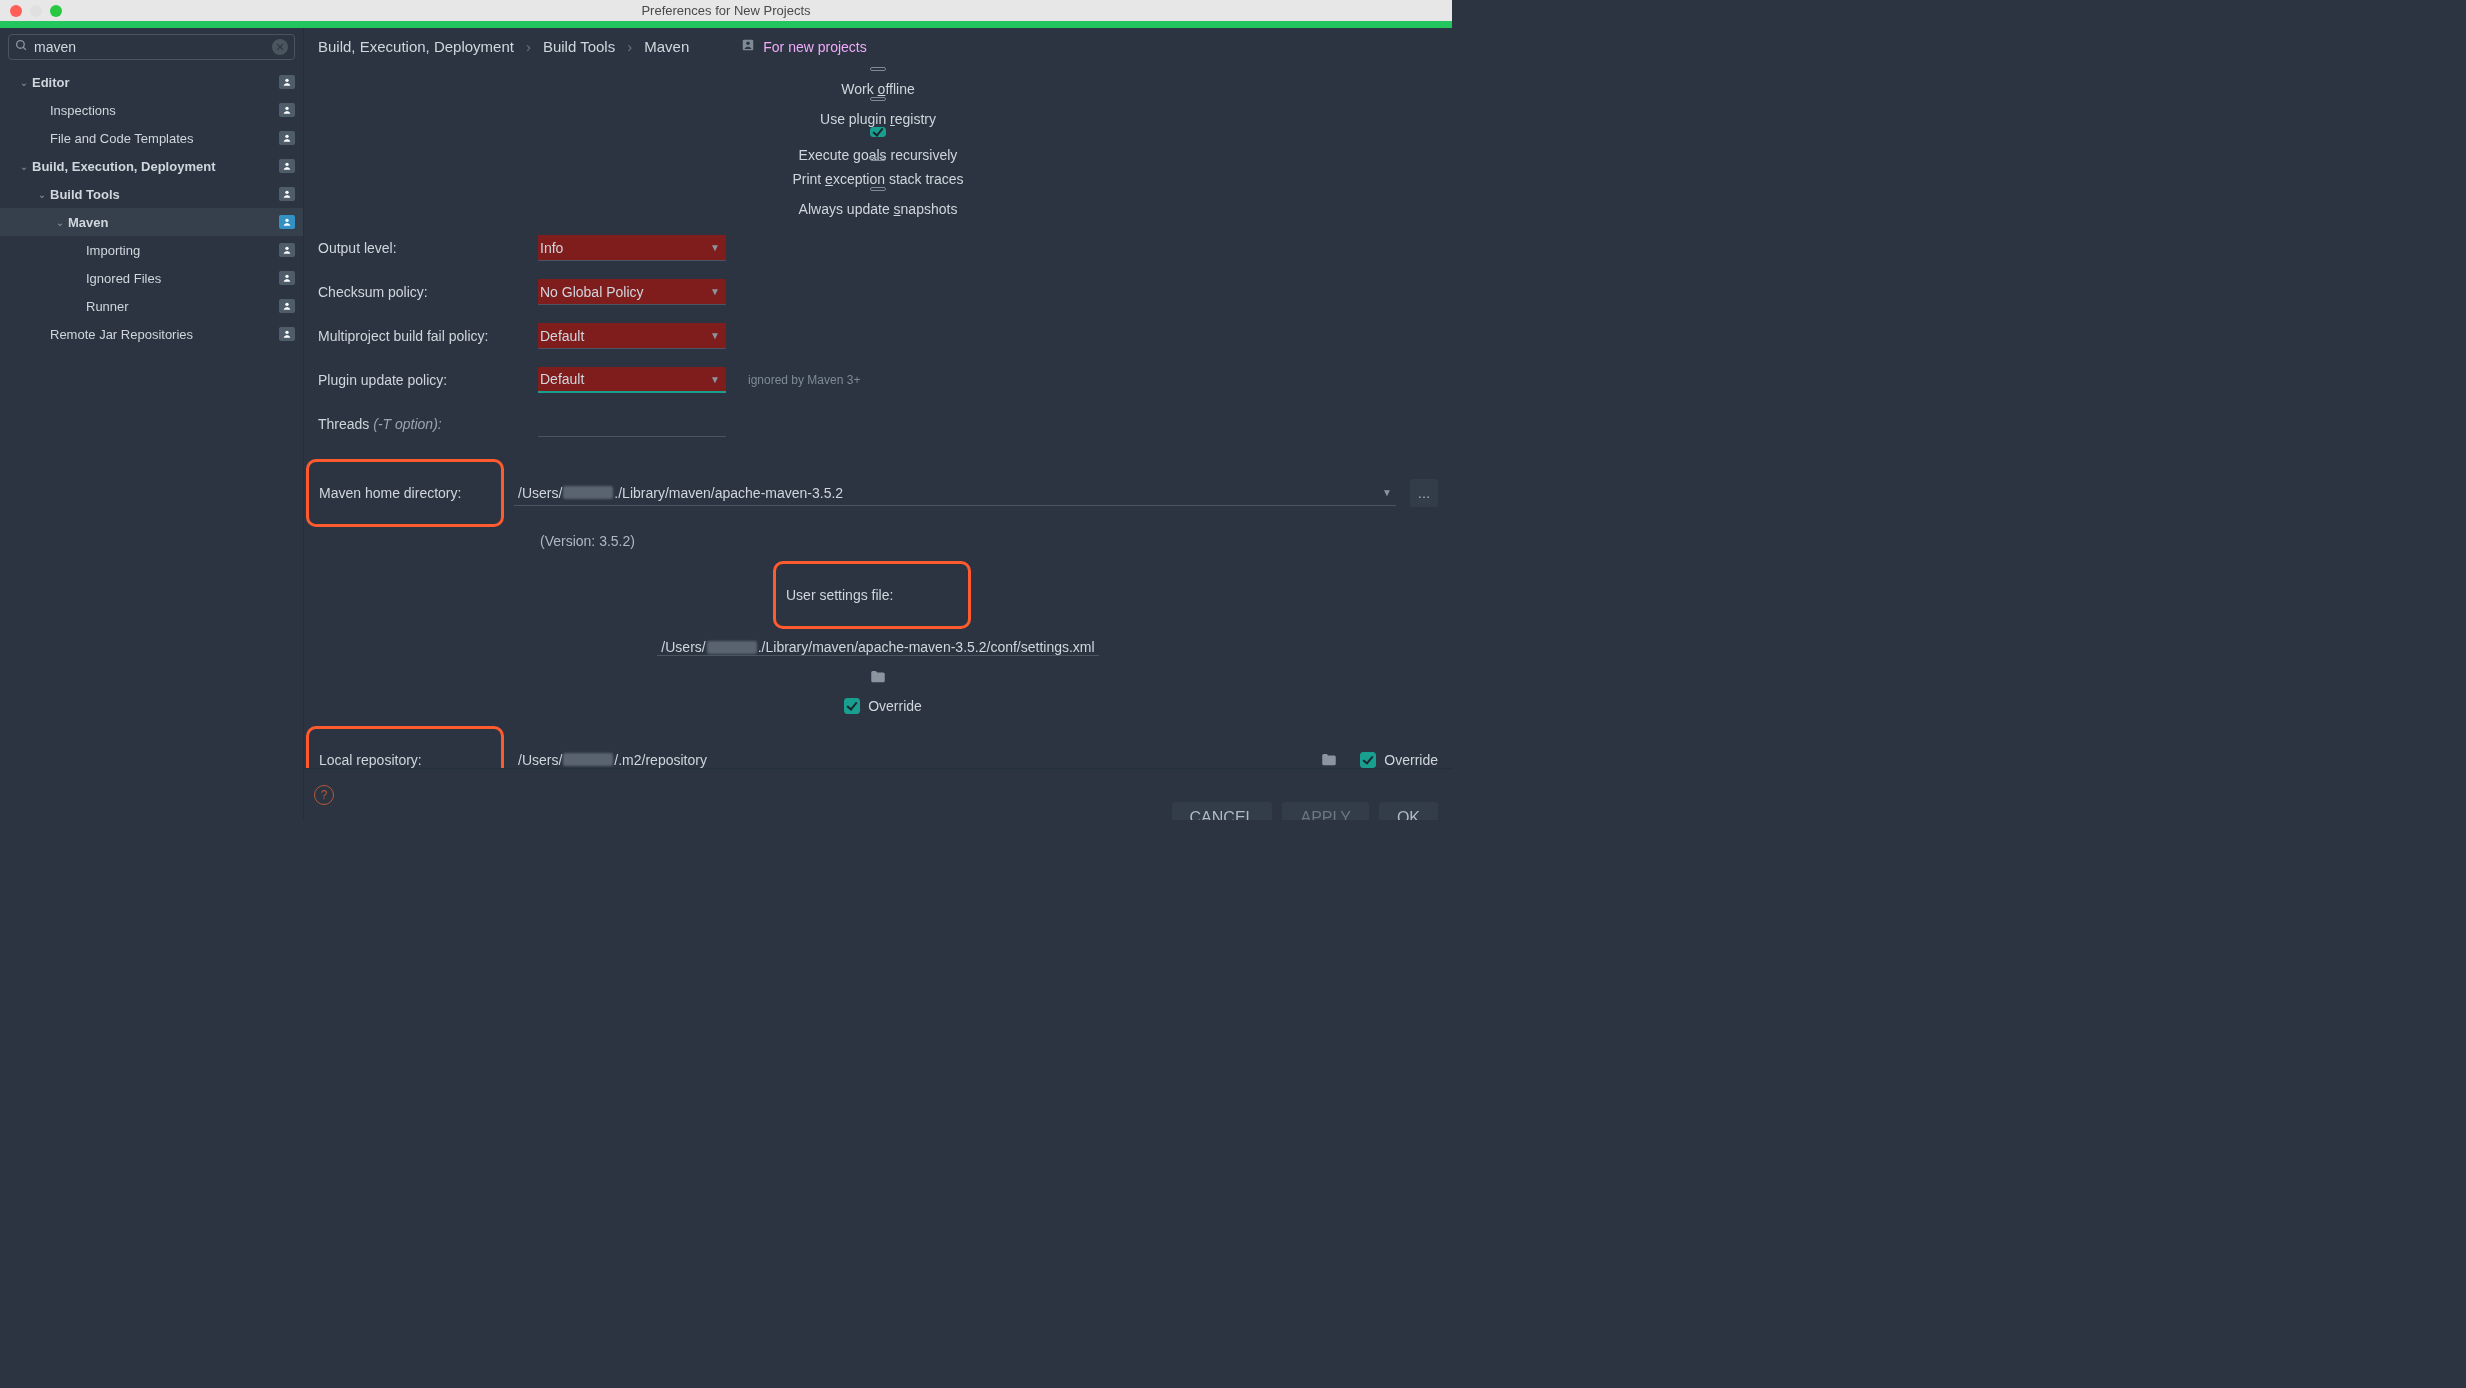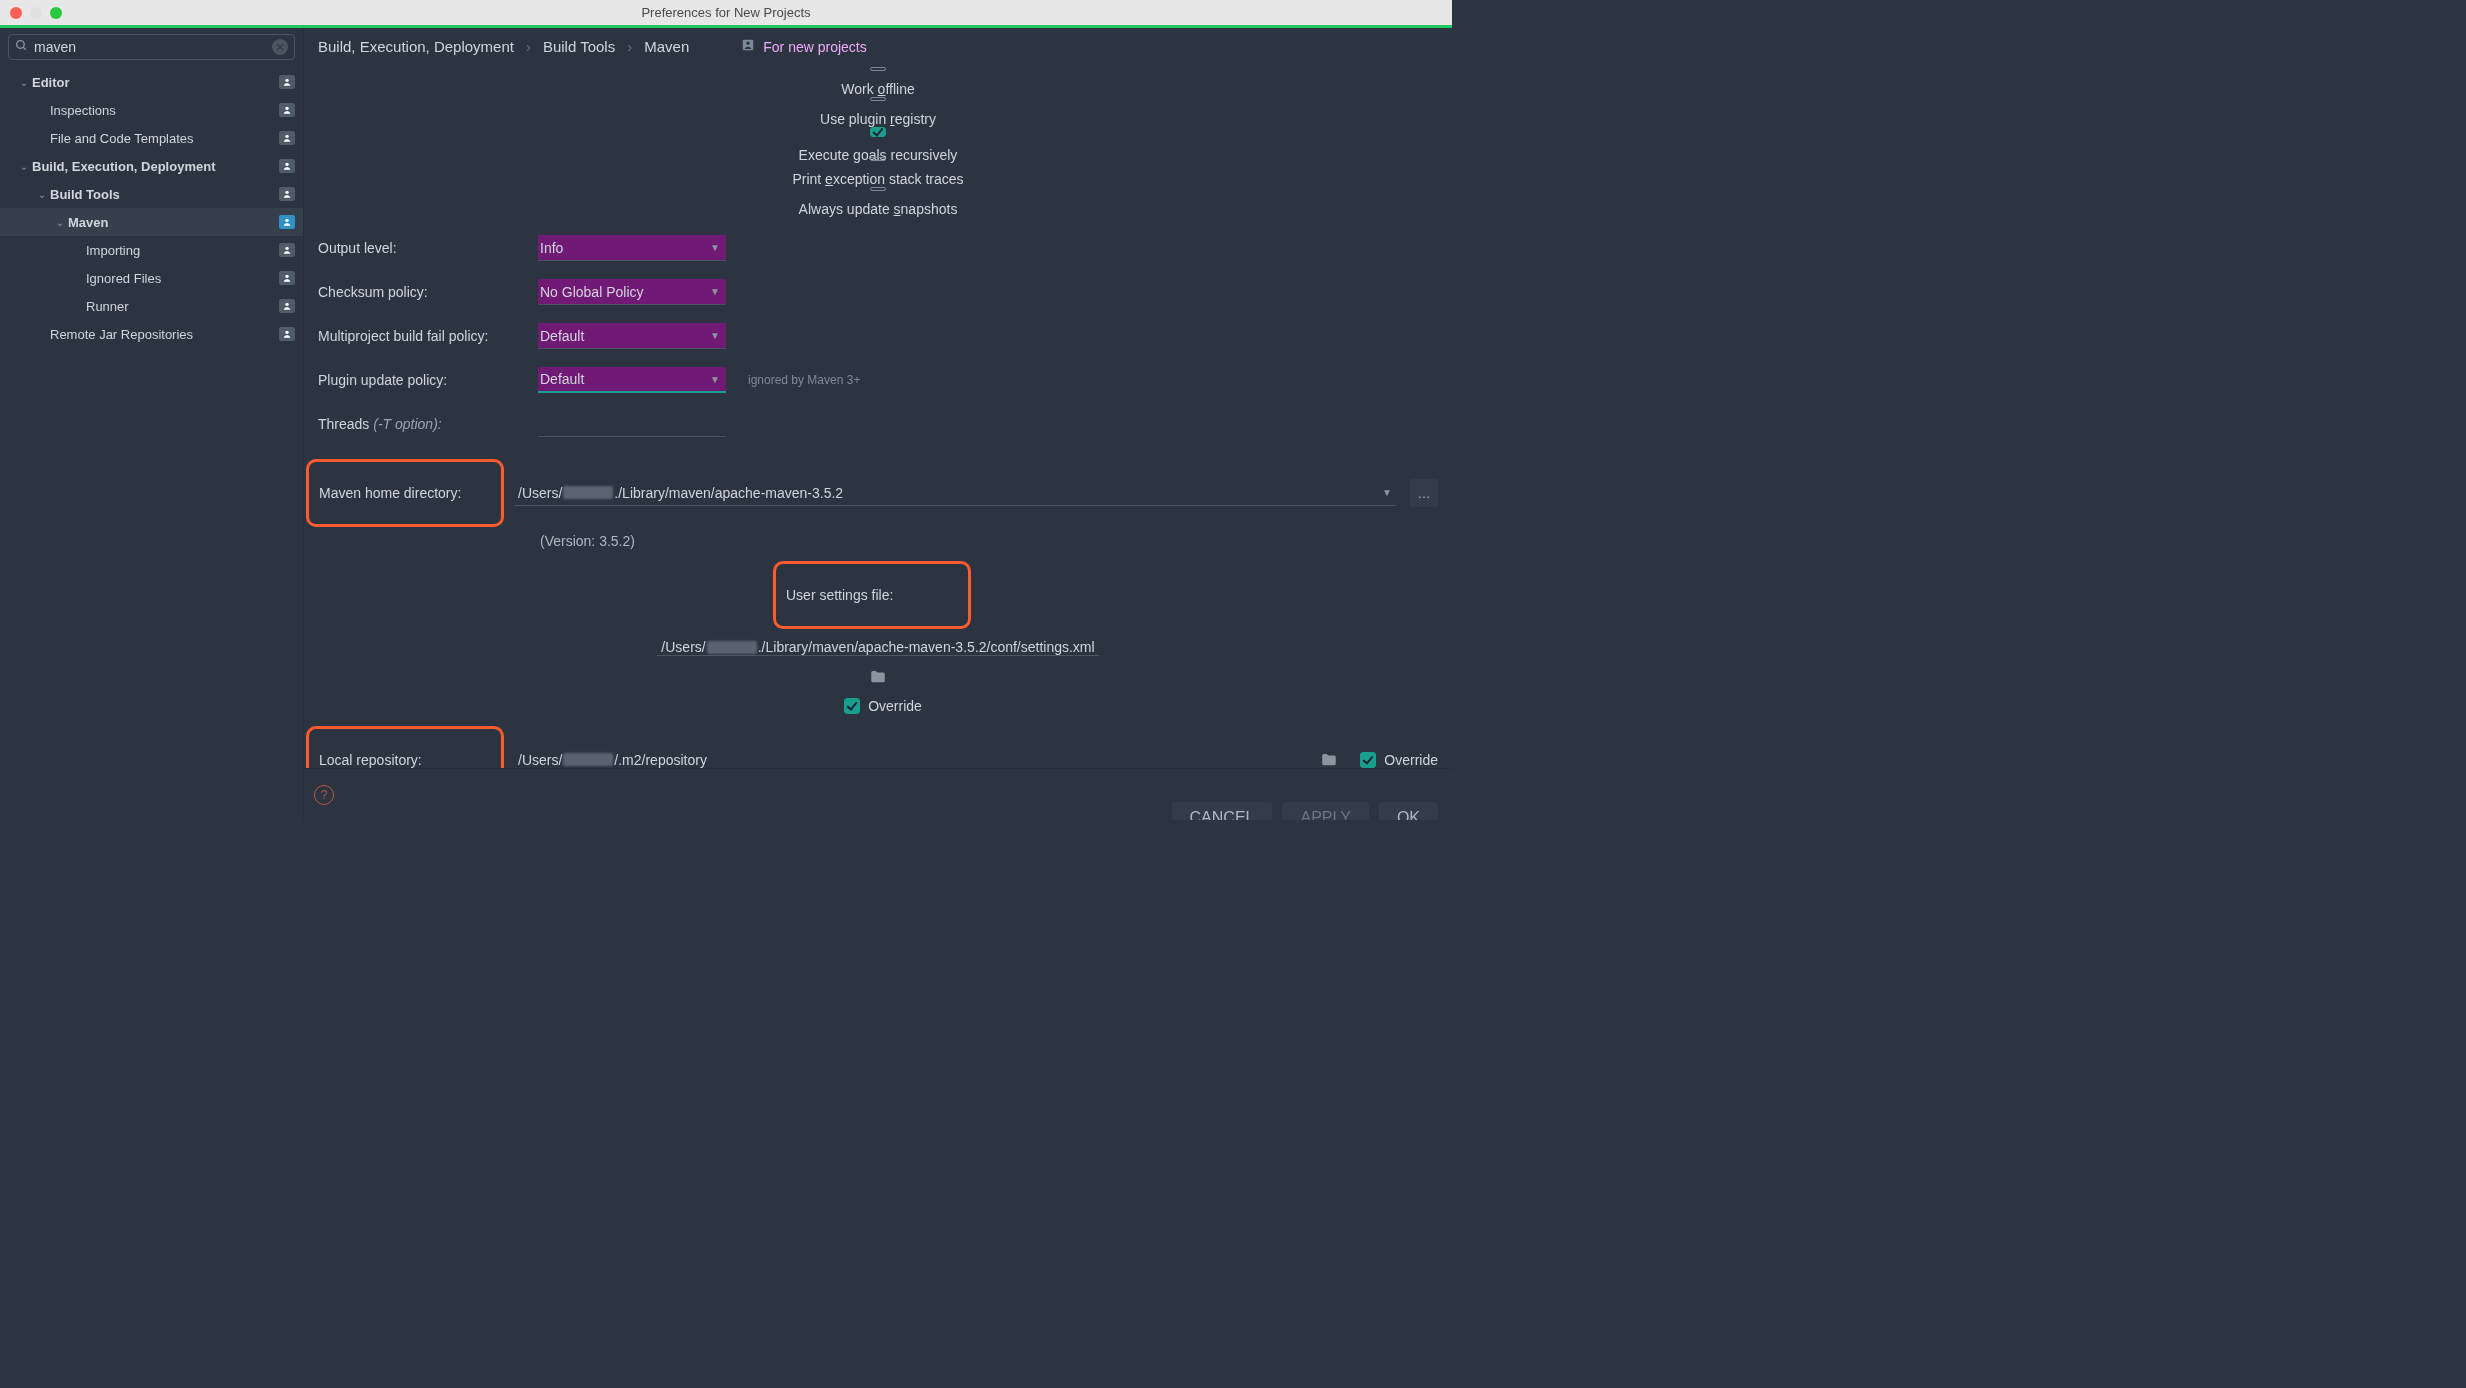--- a/index.html
+++ b/index.html
@@ -13,21 +13,21 @@
     overflow: hidden;
     display: flex;
     flex-direction: column;
   }
   .titlebar {
     height: 28px;
     background: #e8e7e8;
     display: flex;
     align-items: center;
     position: relative;
-    border-bottom: 3px solid #22c55e;
+    border-bottom: 7px solid #22c55e;
   }
   .traffic-lights { display: flex; gap: 8px; padding-left: 10px; }
   .traffic-light { width: 12px; height: 12px; border-radius: 50%; }
   .tl-red   { background: #ff5f57; }
   .tl-amber { background: #e0e0e0; }
   .tl-green { background: #28c840; }
   .window-title {
     position: absolute; left: 0; right: 0; text-align: center;
     color: #4a4a4a; font-size: 13px; pointer-events: none;
   }
@@ -127,21 +127,21 @@
   }
   .cb-label { font-size: 14px; color: #cfd6dd; }
   .cb-label u { text-decoration: underline; }
   .form-row {
     display: flex; align-items: center;
     margin-top: 18px; gap: 10px;
   }
   .form-label { width: 210px; font-size: 14px; color: #cfd6dd; }
   .select {
     width: 188px; height: 26px;
-    background: #701a75; border: none;
+    background: #7f1d1d; border: none;
     border-bottom: 1px solid #4a5560;
     color: #cfd6dd; font-size: 14px;
     display: flex; align-items: center; justify-content: space-between;
     padding: 0 6px 0 2px; cursor: pointer;
   }
   .select.highlight { border-bottom: 2px solid #199f8f; }
   .select-caret { color: #8b95a0; font-size: 10px; }
   .hint { color: #7e8a95; font-size: 12px; margin-left: 12px; }
   .text-input-underline {
     flex: 1; height: 26px;

